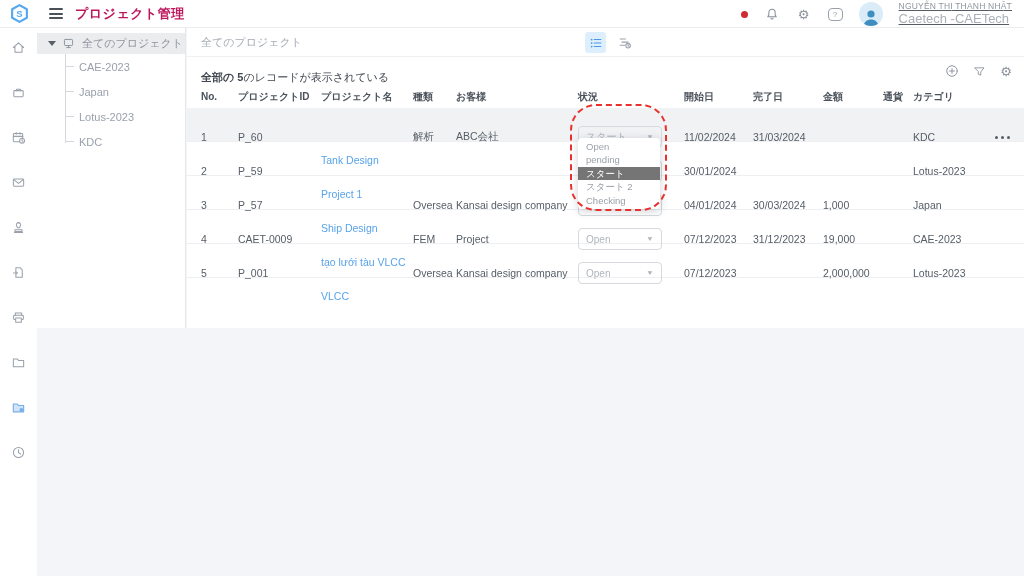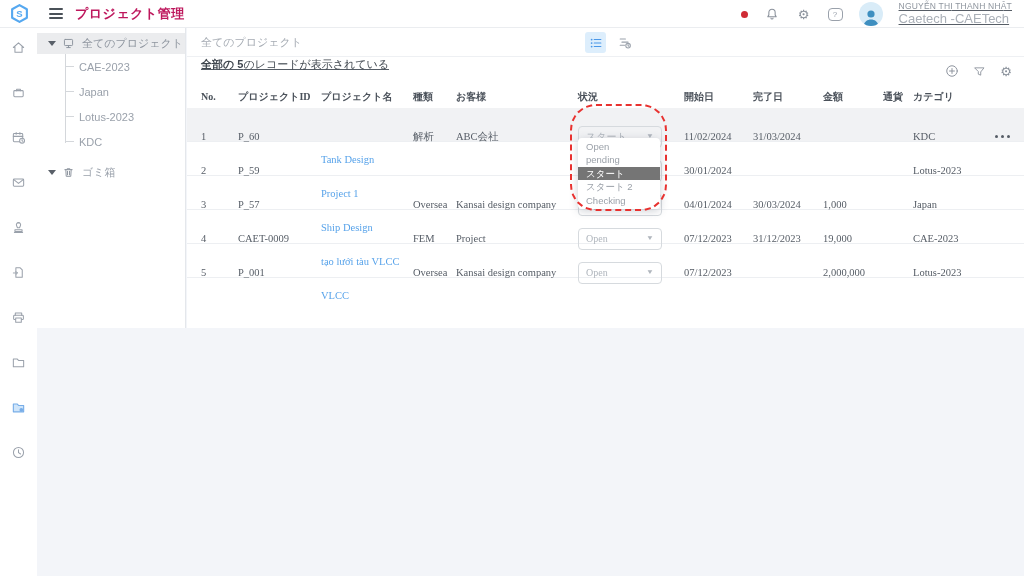--- a/index.html
+++ b/index.html
@@ -49,29 +49,29 @@
 
   
   .main { position:absolute; left:187px; top:28px; width:837px; height:300px; background:#fff; }
   .main-toolbar { height:29px; border-bottom:1px solid #eef0f3; display:flex; align-items:center; position:relative; }
   .breadcrumb { margin-left:14px; font-size:11px; color:#a5abb3; }
   .view-toggles { position:absolute; left:398px; top:4px; display:flex; gap:8px; }
   .vt { width:21px; height:21px; border-radius:3px; display:flex; align-items:center; justify-content:center; cursor:pointer; }
   .vt.active { background:#ddeefc; color:#4a97e8; }
   .vt.idle { color:#9aa1ab; }
 
-  .records-row { height:28px; display:flex; align-items:flex-start; position:relative;text-decoration:underline; }
+  .records-row { height:28px; display:flex; align-items:flex-end; position:relative; }
   .records-text { margin-left:14px; font-size:11px; color:#3f464e; }
   .records-text b { font-weight:bold; }
   .table-actions { position:absolute; right:12px; top:0; height:28px; display:flex; align-items:center; gap:14px; color:#8a919b; }
   .table-actions .ticon { cursor:pointer; display:flex; }
 
   .grid-row { display:grid;
     grid-template-columns:37px 83px 92px 43px 122px 106px 69px 70px 60px 30px 74px 1fr;
-    padding-left:14px; padding-right:0; align-items:center;font-family:Liberation Serif, serif; }
+    padding-left:14px; padding-right:0; align-items:center; }
   .thead { height:23px; font-size:10px; font-weight:bold; color:#4a515a; }
   .trow { height:34px; font-size:10.5px; color:#565d66; border-bottom:1px solid #edeff2; }
   .trow.hl { background:#f1f2f4; }
   .cell-link { color:#58a3ea; cursor:pointer;margin-top:46px; }
   .dots { display:flex; gap:3px; justify-content:flex-end; padding-right:14px; cursor:pointer; }
   .dots i { width:3px; height:3px; border-radius:50%; background:#565d66; }
 
   
   .sel { width:84px; height:22px; border:1px solid #d6dade; border-radius:4px; background:transparent;
     display:flex; align-items:center; justify-content:space-between; padding:0 7px; cursor:pointer;
@@ -217,29 +217,20 @@
         <span>Japan</span>
     </div>
     <div class="tree-child">
       <div class="tick"></div>
         <span>Lotus-2023</span>
     </div>
     <div class="tree-child">
       <div class="tick"></div>
         <span>KDC</span>
     </div>
-  </div>
-  <div class="tree-trash">
-    <div class="caret"></div>
-    <div class="tree-ico">
-      <svg width="13" height="13" viewBox="0 0 16 16" fill="none" stroke="currentColor" stroke-width="1.2">
-        <path d="M3.5 4.5h9M6.3 4.5V3.4h3.4v1.1M4.7 4.5l.5 8.2h5.6l.5-8.2M6.8 6.5v4.4M9.2 6.5v4.4"></path>
-        </svg>
-    </div>
-    <div class="tree-label">ゴミ箱</div>
   </div>
 </div>
 
 <div class="main">
 
   <div class="main-toolbar">
     <div class="breadcrumb">全てのプロジェクト</div>
     <div class="view-toggles">
       <div class="vt active">
         <svg width="14" height="14" viewBox="0 0 16 16" fill="none" stroke="currentColor" stroke-width="1.4">

